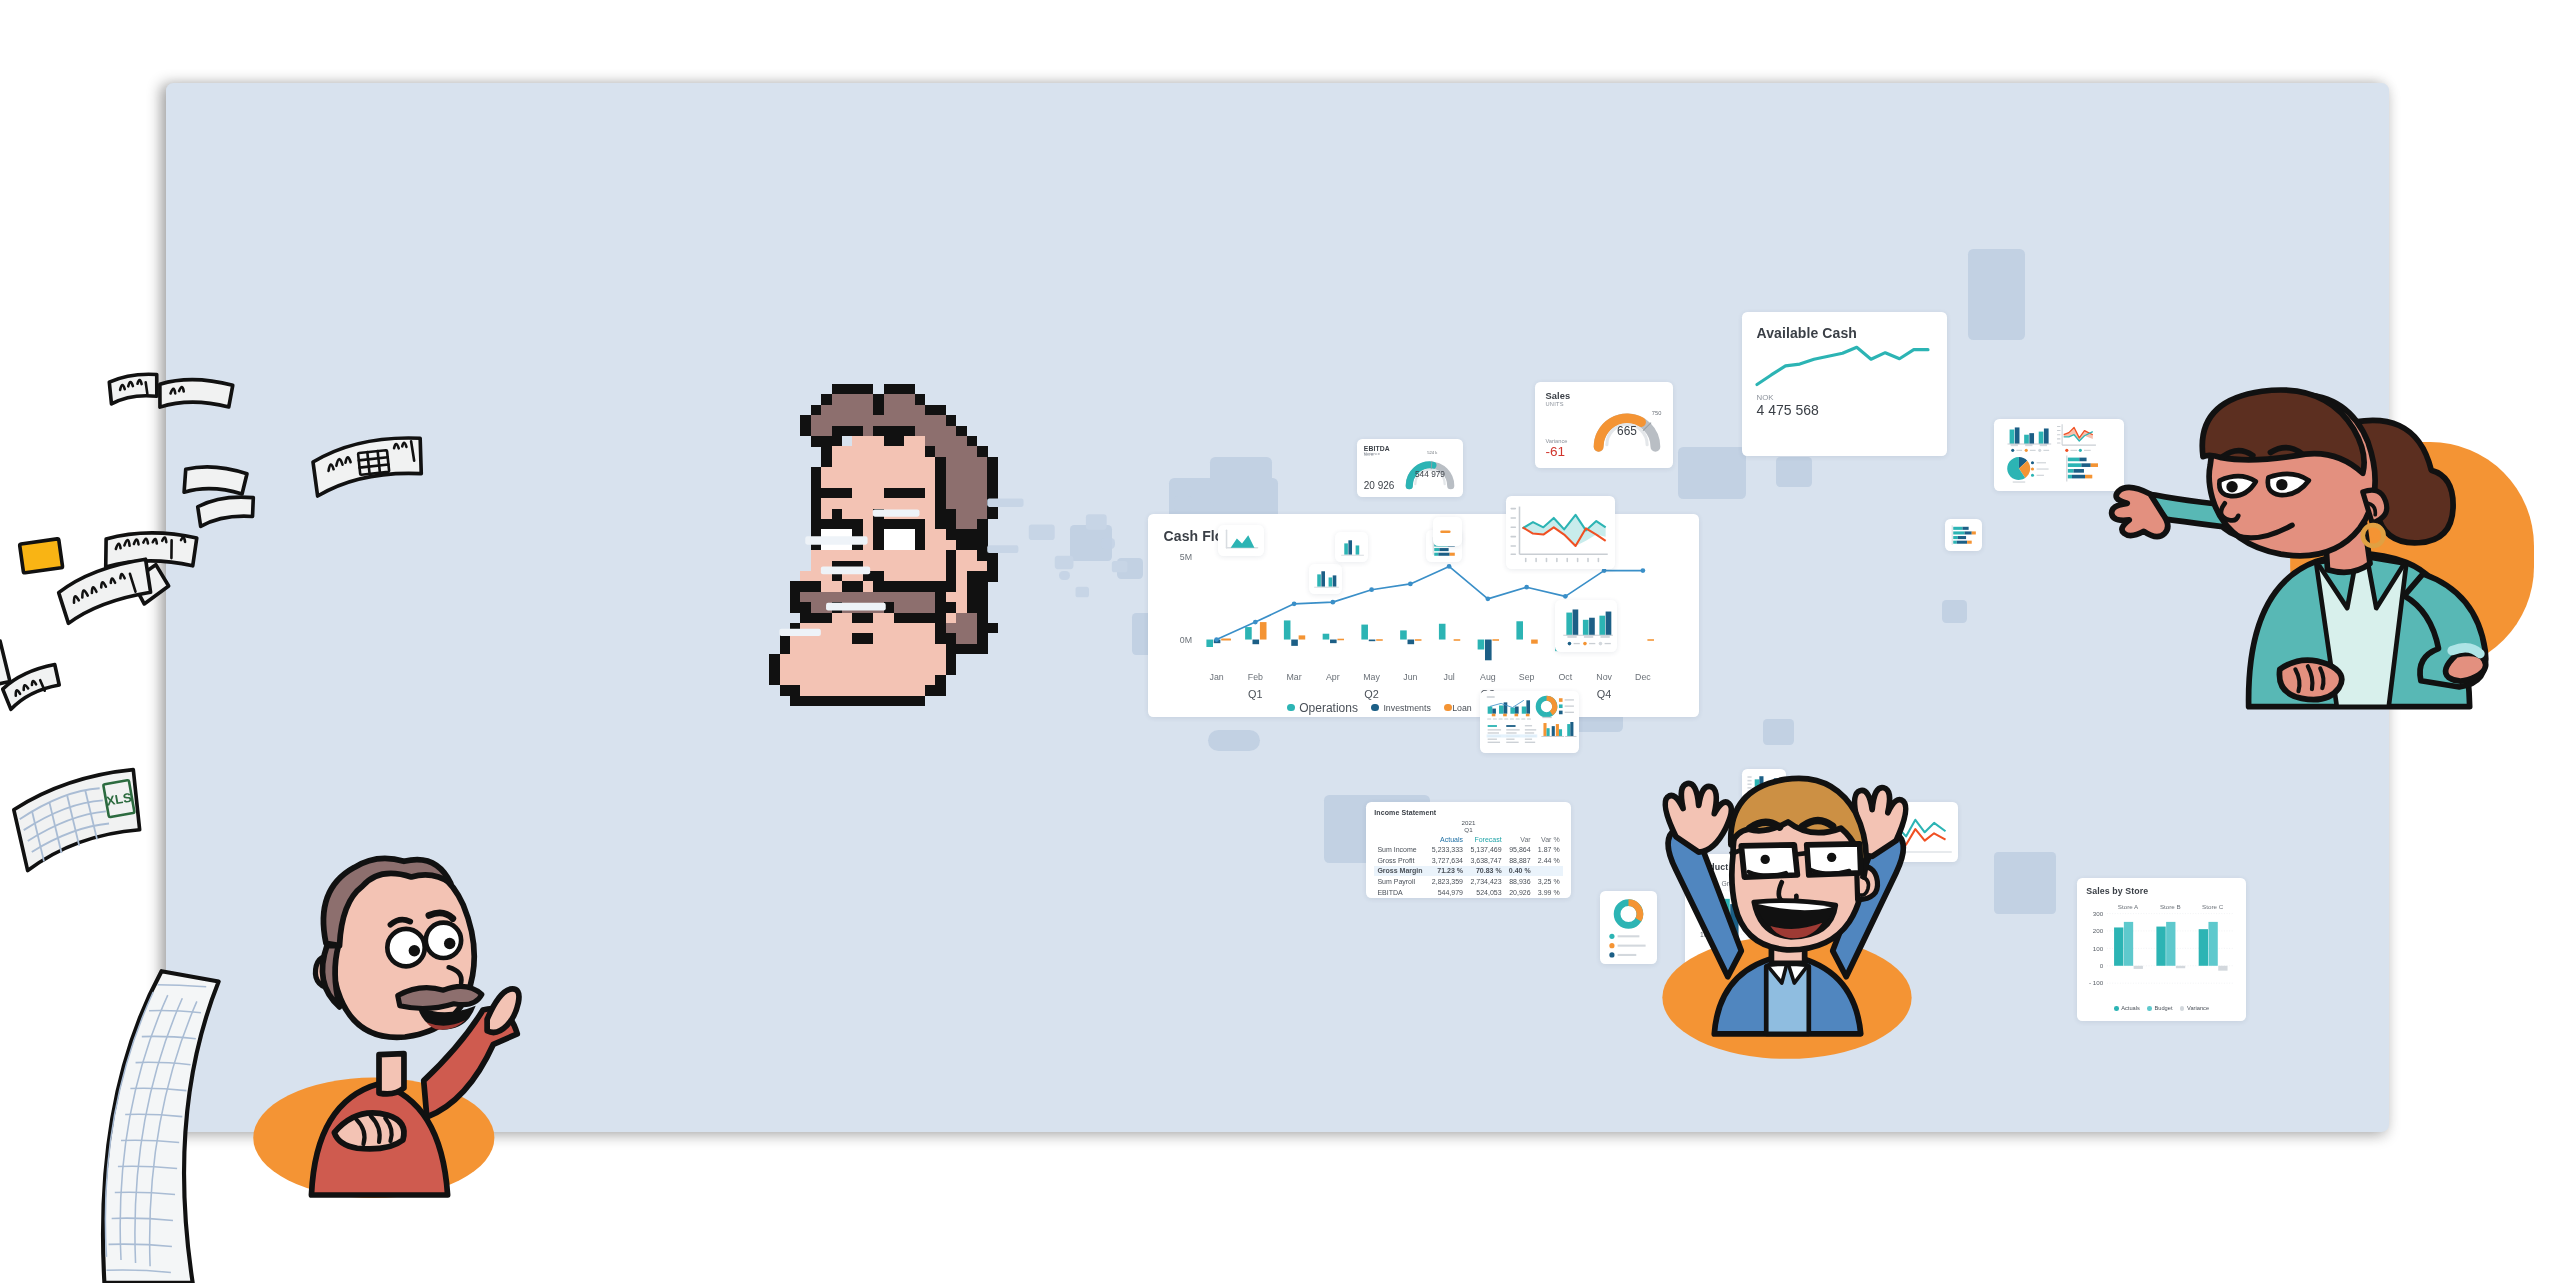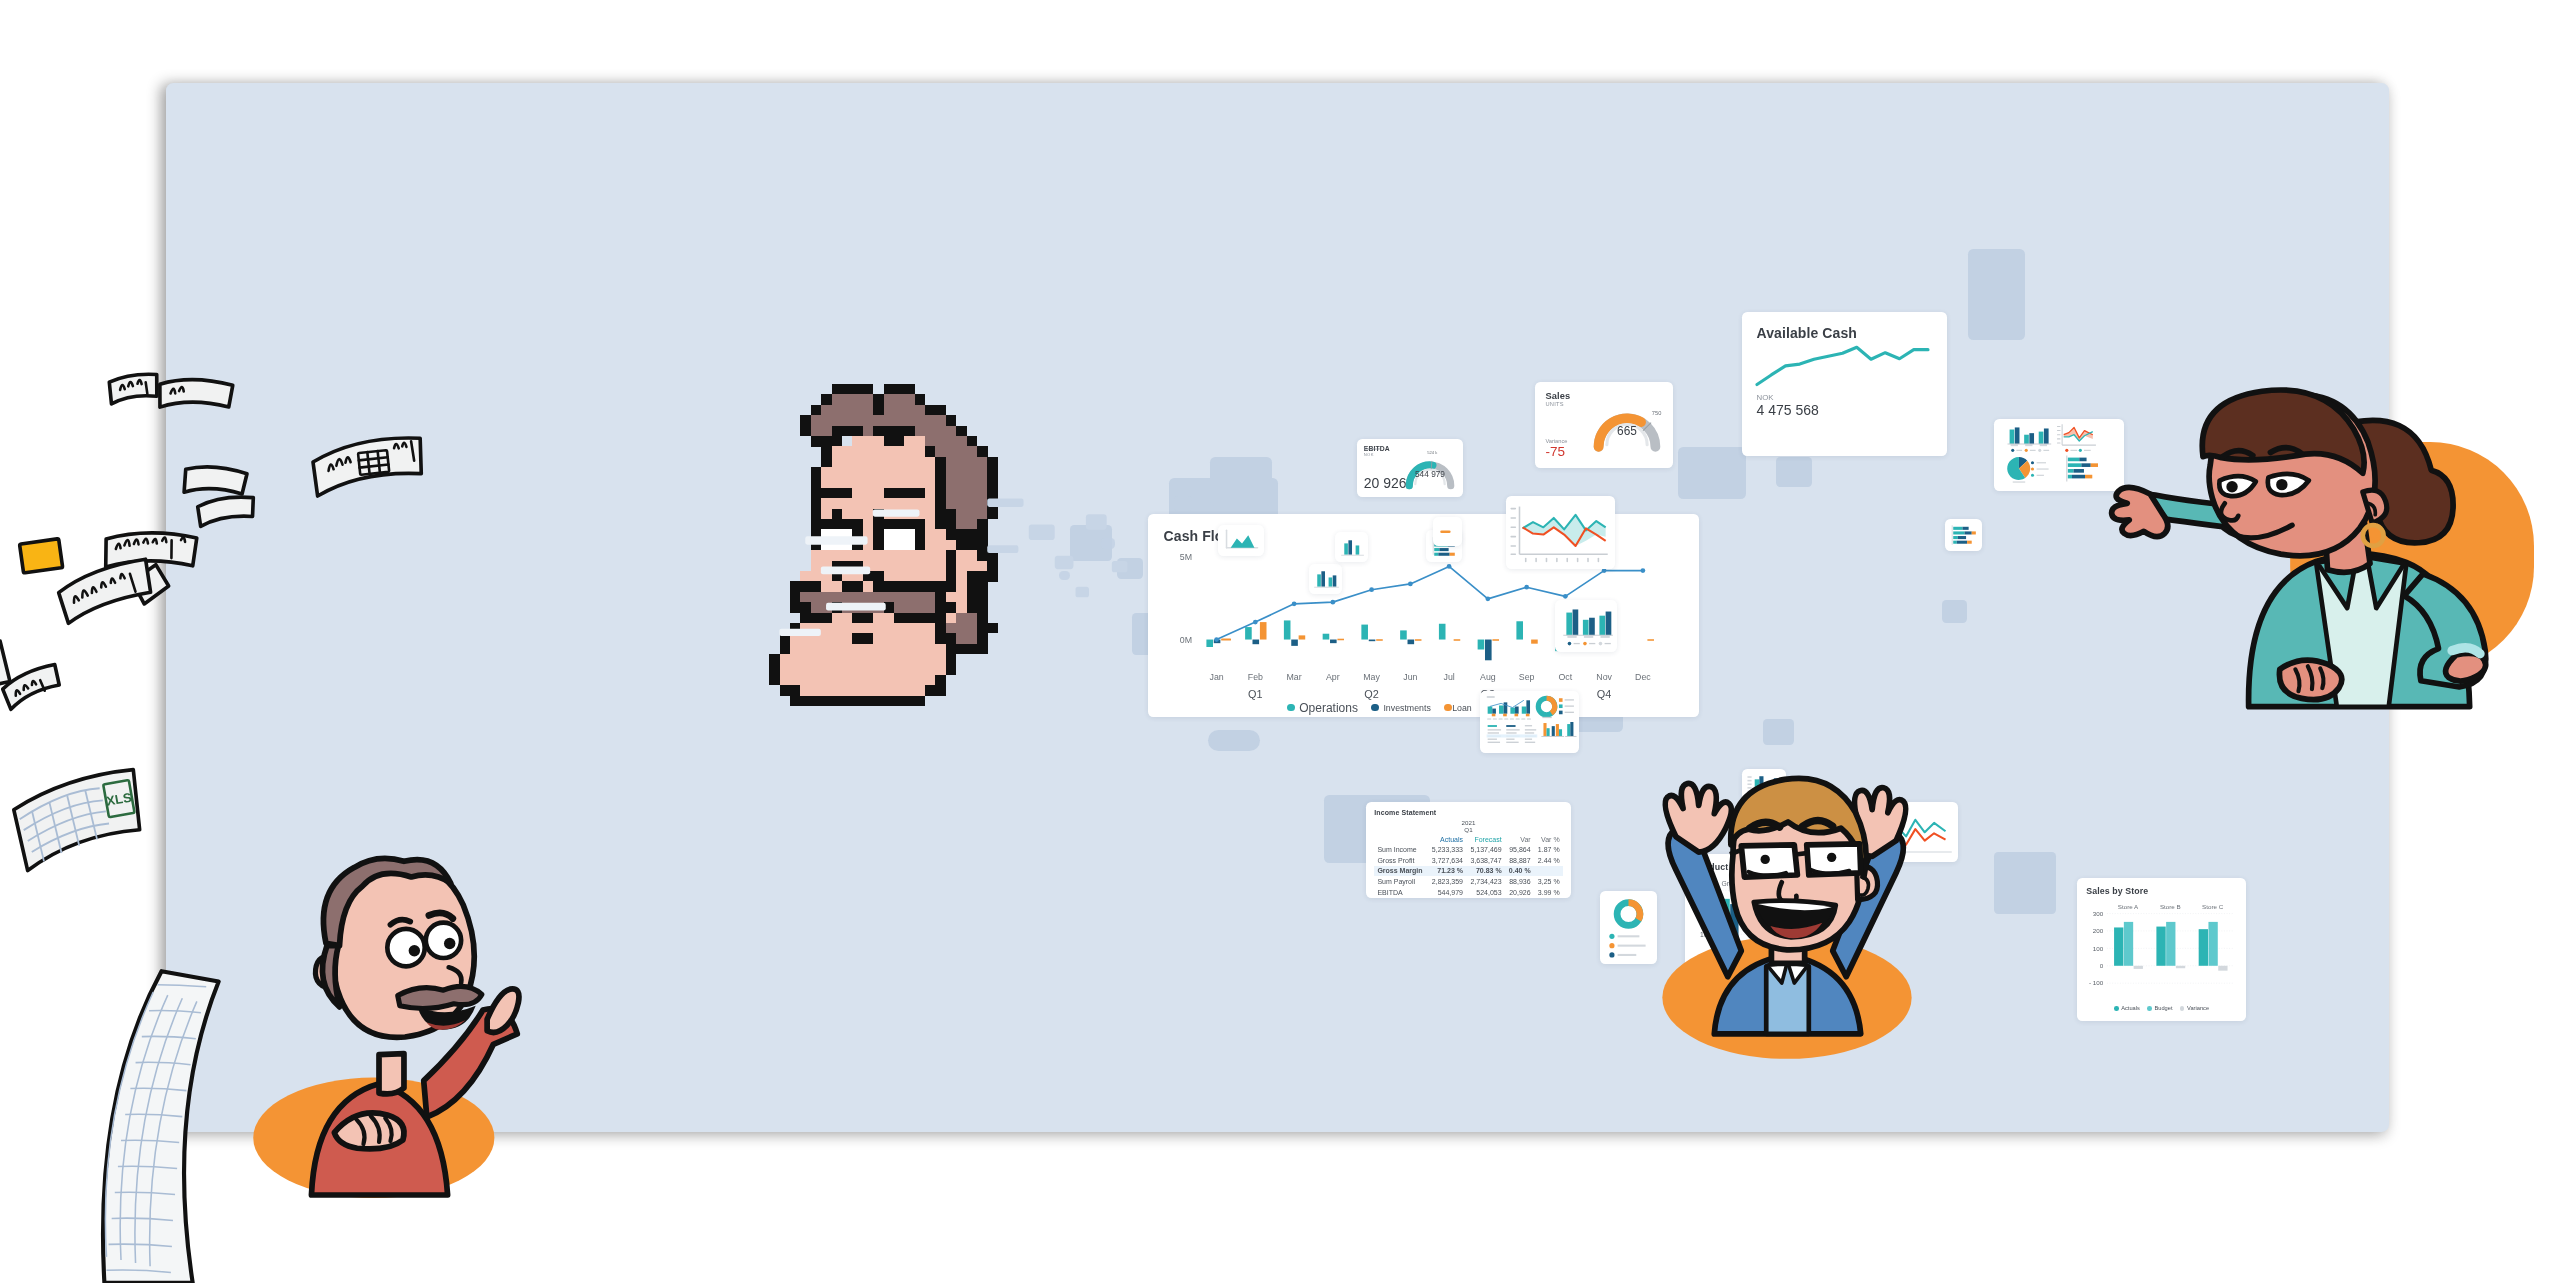--- a/index.html
+++ b/index.html
@@ -97,39 +97,39 @@
     <div class="c-lab" style="margin-top:3.1px;font-size:7.8px;">NOK</div>
     <div style="font-size:14px;color:#3a3f46;">4 475 568</div>
   </div>
 
   
   <div class="card" id="salesCard" style="left:1535px;top:382px;width:138px;height:86px;padding:8.8px 10.4px;">
     <div class="c-title" style="font-size:9.3px;">Sales</div>
     <div class="c-sub" style="font-size:5.7px;">UNITS</div>
     <div style="position:absolute;left:10.4px;bottom:9.3px;">
       <div class="c-lab" style="font-size:5.7px;">Variance</div>
-      <div style="font-size:13.5px;color:#d0342c;">-75</div>
+      <div style="font-size:13.5px;color:#d0342c;">-61</div>
     </div>
     <svg width="78" height="63" viewBox="0 0 150 122" style="position:absolute;right:7.3px;top:9.3px;">
       <path d="M20 108 A55 55 0 1 1 130 108" fill="none" stroke="#b9bec4" stroke-width="19" stroke-linecap="round"></path>
       <path id="salesArc" d="M20 108 A55 55 0 0 1 102.25 60.23" fill="none" stroke="#f49434" stroke-width="19" stroke-linecap="round"></path>
       <path d="M36 104 A39 39 0 1 1 114 104" fill="none" stroke="#e4e7ea" stroke-width="6" stroke-linecap="round"></path>
       <line id="salesTick" x1="106.1" y1="76.9" x2="121.7" y2="61.3" stroke="#9aa0a6" stroke-width="2"></line>
       <text id="salesTarget" x="132.3" y="46.7" text-anchor="middle" style="font-size:11px;fill:#6b7178;font-family:'Liberation Sans',sans-serif;">750</text>
       <text x="75" y="86" text-anchor="middle" style="font-size:23px;fill:#3a3f46;font-family:'Liberation Sans',sans-serif;">665</text>
     </svg>
   </div>
 
   
   <div class="card" id="ebitdaCard" style="left:1357px;top:439px;width:106px;height:58px;padding:5.7px 6.8px;">
     <div class="c-title" style="font-size:6.8px;">EBITDA</div>
     <div class="c-sub" style="font-size:4.2px;">NOK</div>
     <div style="position:absolute;left:6.8px;bottom:5.7px;">
       <div class="c-lab" style="font-size:4.2px;">Variance</div>
-      <div style="font-size:14px;color:#3a3f46;margin-top:24px;">20 926</div>
+      <div style="font-size:10px;color:#3a3f46;margin-top:24px;">20 926</div>
     </div>
     <svg width="58" height="46" viewBox="0 0 150 122" style="position:absolute;right:4.2px;top:5.7px;">
       <path d="M20 108 A55 55 0 1 1 130 108" fill="none" stroke="#b9bec4" stroke-width="19" stroke-linecap="round"></path>
       <path id="ebitdaArc" d="M20 108 A55 55 0 0 1 82.75 53.55" fill="none" stroke="#2cb4b4" stroke-width="19" stroke-linecap="round"></path>
       <path d="M36 104 A39 39 0 1 1 114 104" fill="none" stroke="#e4e7ea" stroke-width="6" stroke-linecap="round"></path>
       <line id="ebitdaTick" x1="78.3" y1="64.1" x2="80.0" y2="42.2" stroke="#9aa0a6" stroke-width="2"></line>
       <text id="ebitdaTarget" x="81.1" y="23.2" text-anchor="middle" style="font-size:11px;fill:#6b7178;font-family:'Liberation Sans',sans-serif;">524 k</text>
       <text x="75" y="86" text-anchor="middle" style="font-size:22px;fill:#3a3f46;font-family:'Liberation Sans',sans-serif;">544 979</text>
     </svg>
   </div>

